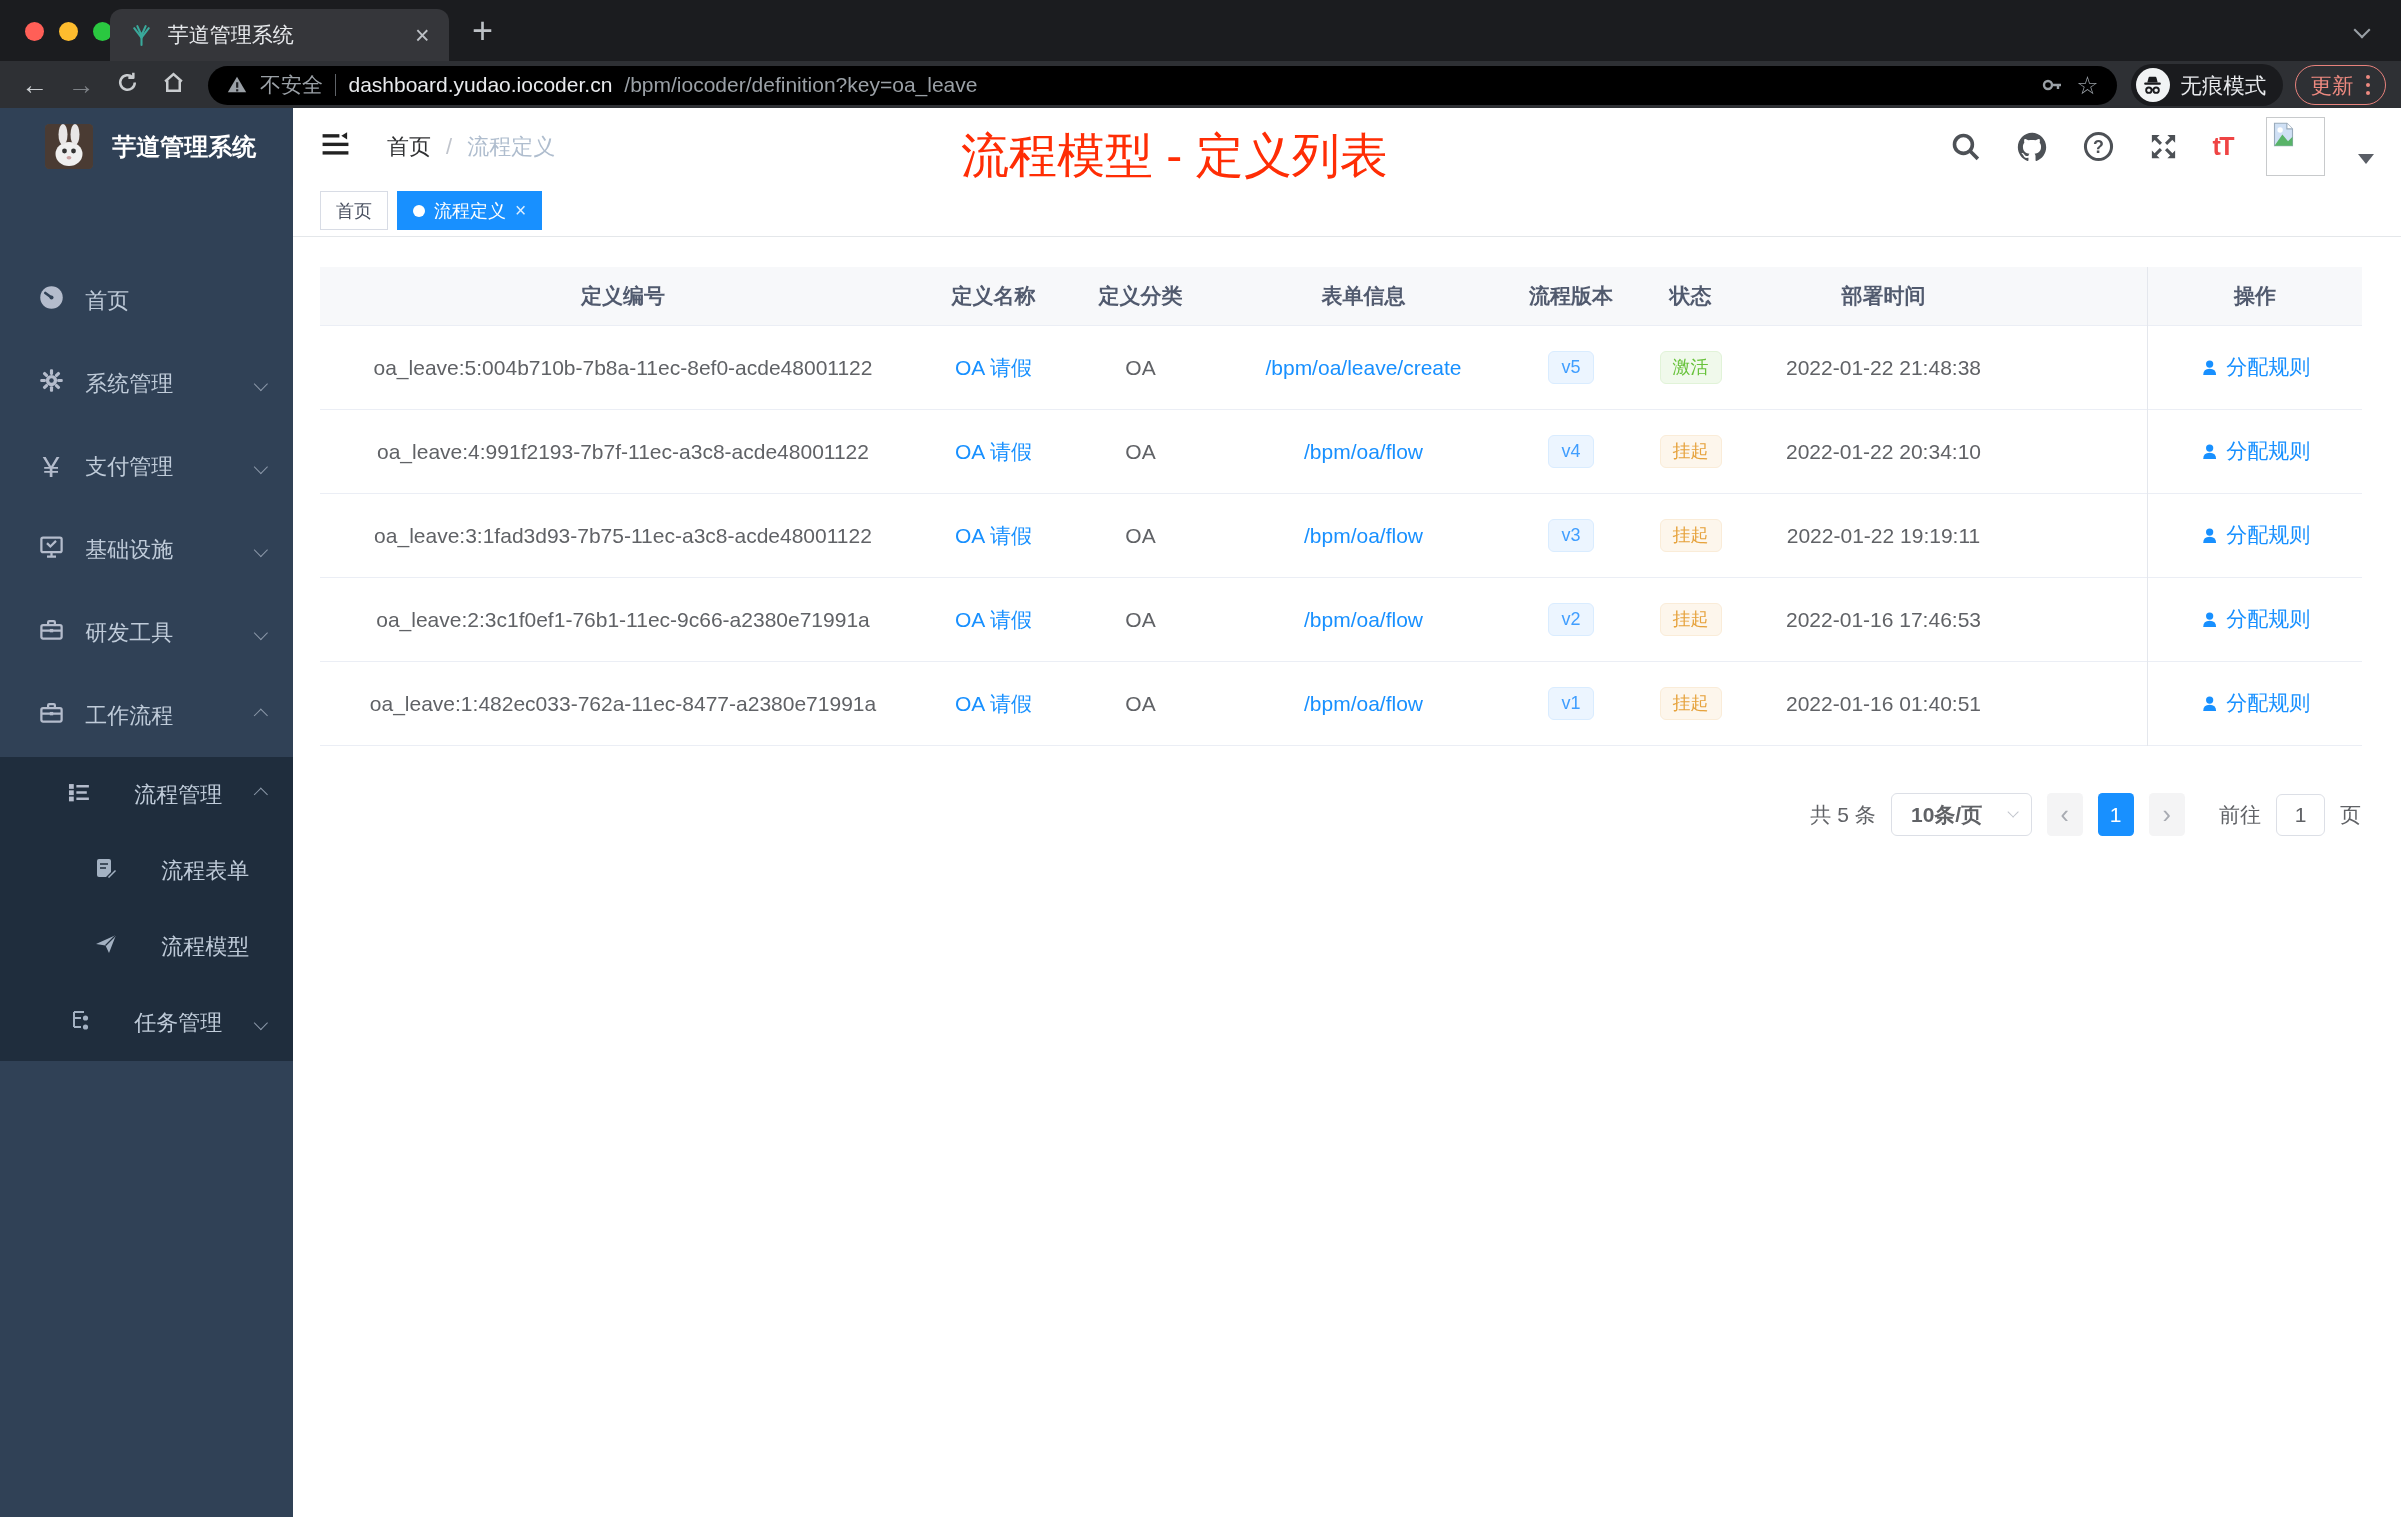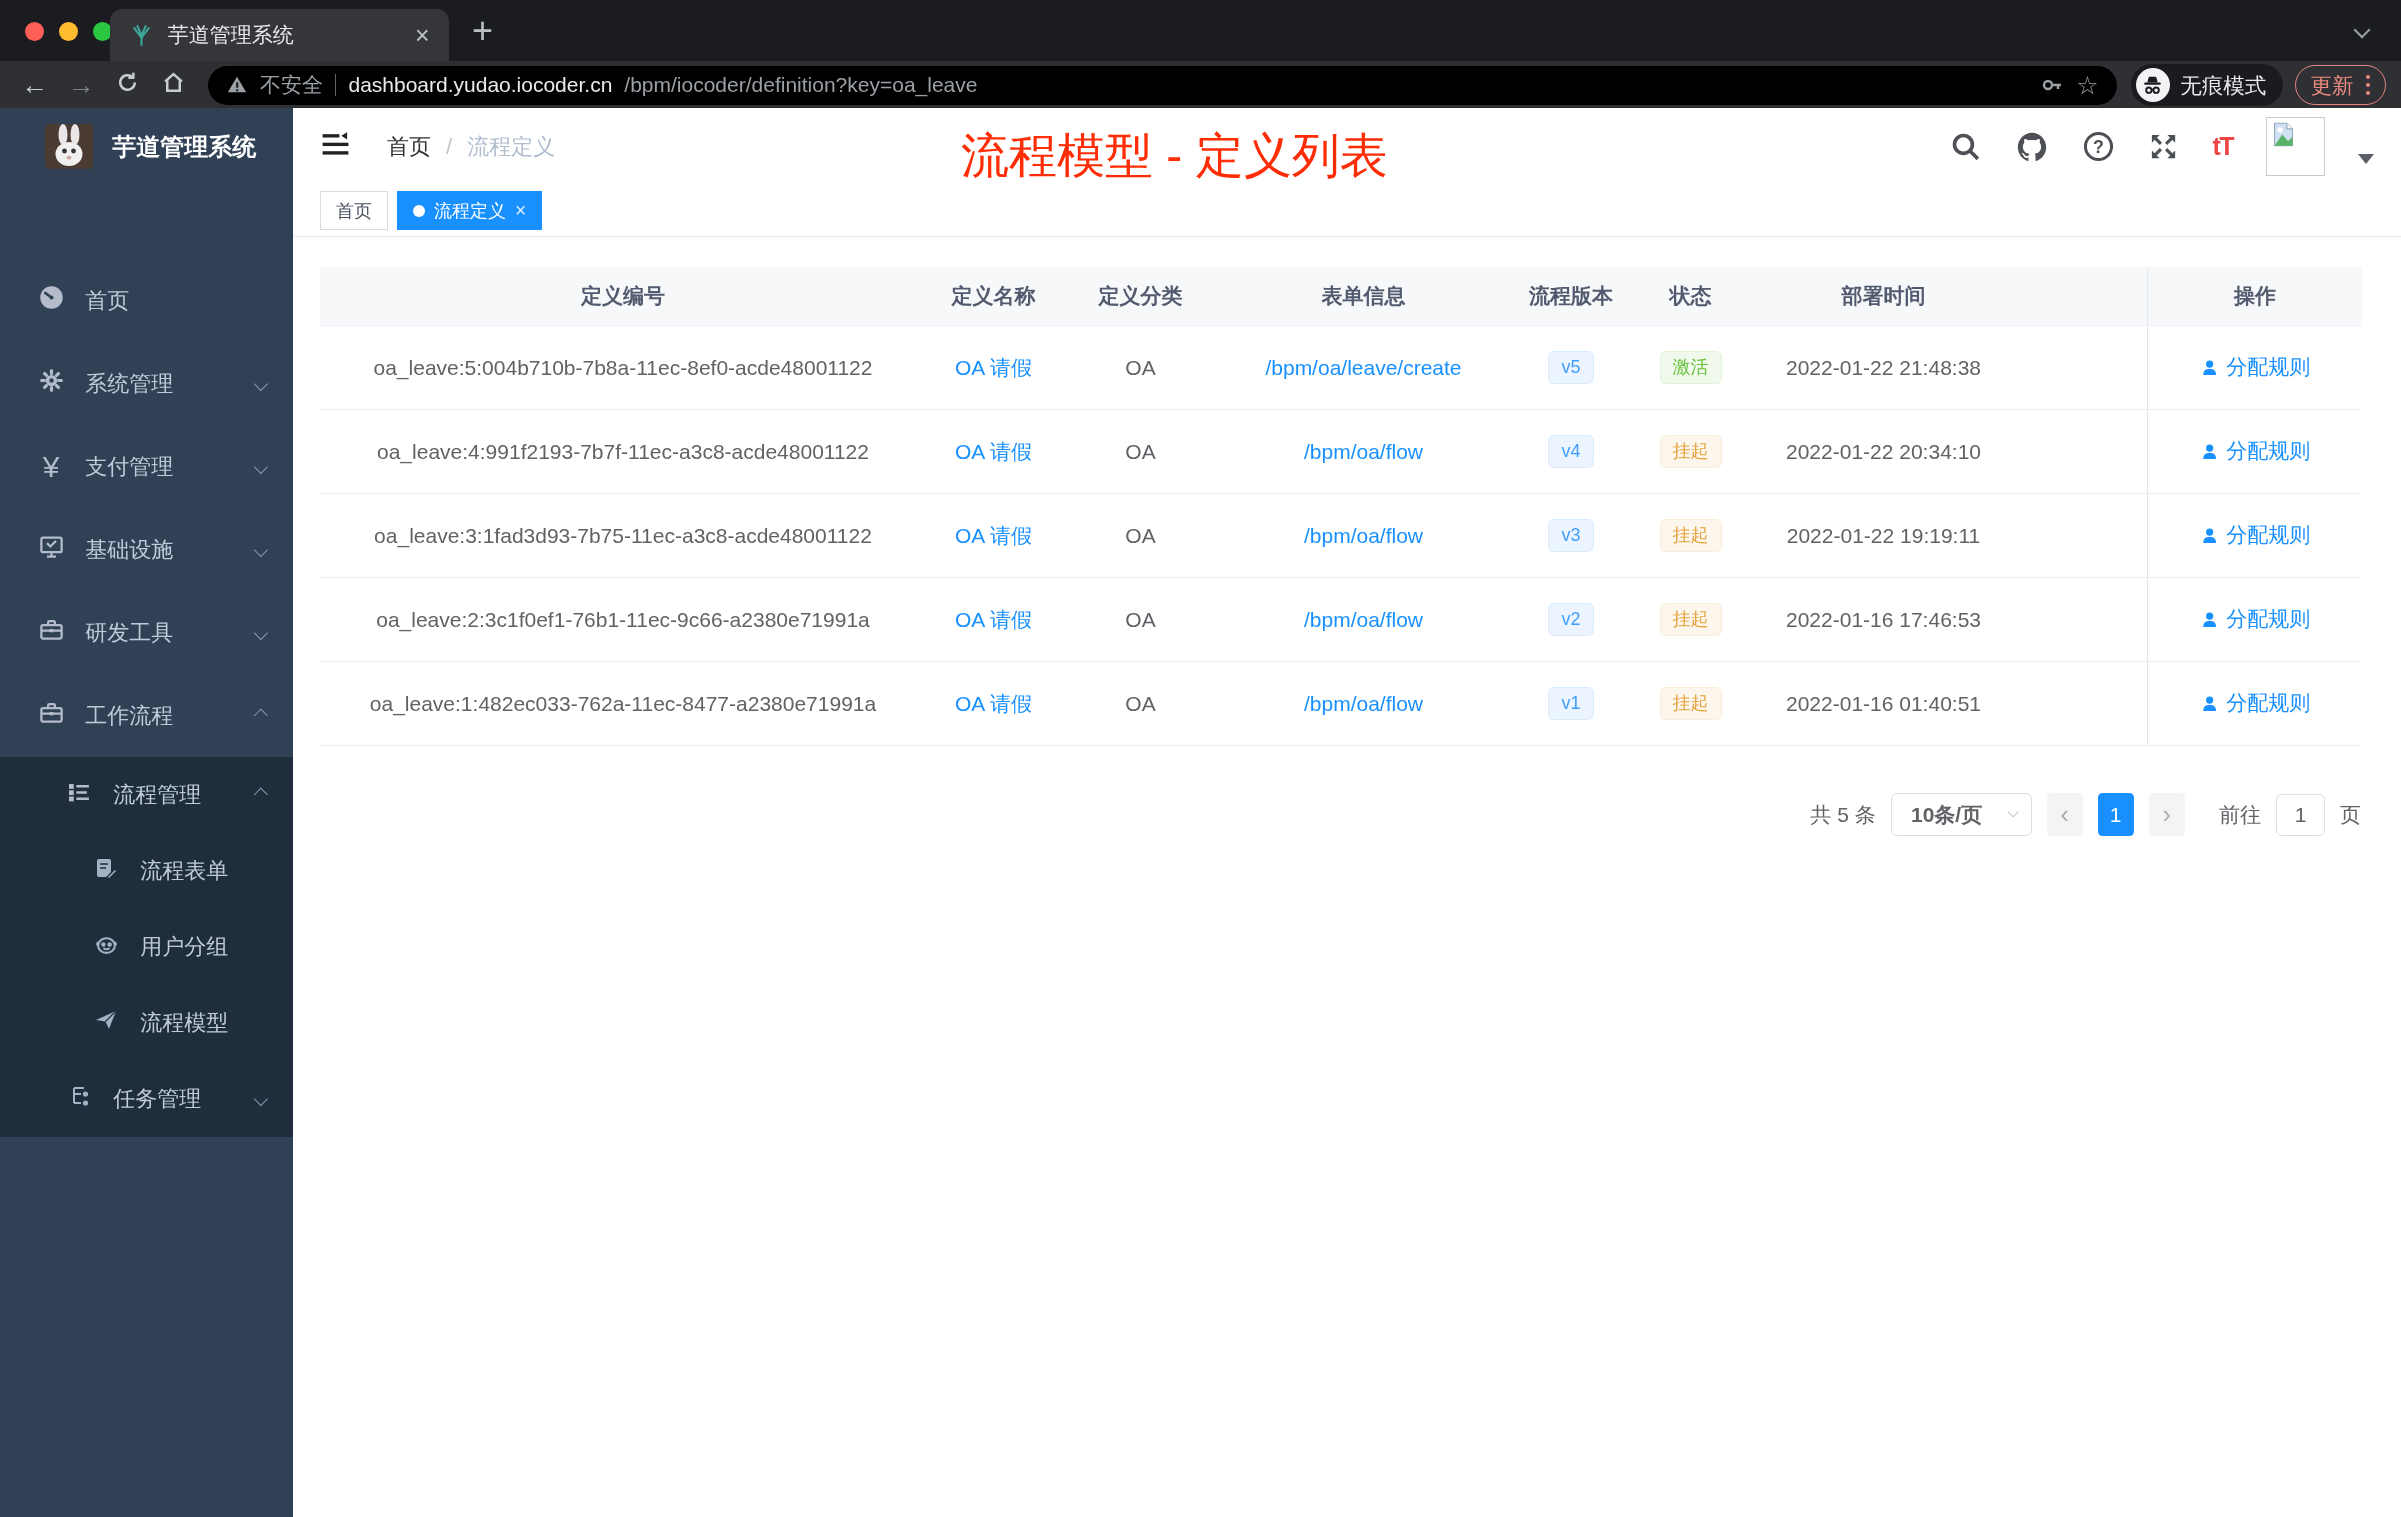--- a/index.html
+++ b/index.html
@@ -45,21 +45,21 @@
 
   
   .sidebar { position:absolute; top:0; left:0; bottom:0; width:293px; background:#304156; overflow:hidden; }
   .logo-row { height:77px; display:flex; align-items:center; padding-left:45px; gap:19.3px; }
   .logo-img { width:48px; height:45px; border-radius:4.5px; background:#5b4a3f; position:relative; overflow:hidden; flex:none;}
   .menu { margin-top:74px; }
   .m-item { height:83px; display:flex; align-items:center; color:#bfcbd9; font-size:22px; position:relative; }
   .m-item .ic { width:30px; margin-left:36px; margin-right:19.3px; text-align:center; color:#b4bccc; flex:none; }
   .m-item .chev { width:9.7px; height:9.7px; border-color:#8a97a8; border-width:1.5px; position:absolute; right:27px; }
   .submenu { background:#1f2d3d; }
-  .submenu .m-item { height:76px; }
+  .submenu .m-item { height:76px;gap:21px; }
   .m-item.lv2 .ic { margin-left:64px; }
   .m-item.lv3 .ic { margin-left:91px; }
   .app-title { color:#fff; font-size:24px; font-weight:bold; white-space:nowrap; }
 
   
   .main { position:absolute; top:0; left:293px; right:0; bottom:0; background:#fff; }
   .navbar { position:absolute; top:0; left:0; right:0; height:77px; background:#fff;
     box-shadow:0 0.7px 3px rgba(0,21,41,.08); display:flex; align-items:center; }
   .hamb { margin-left:27px; flex:none; }
   .crumb { display:flex; align-items:center; margin-left:36px; font-size:22px; }
@@ -298,32 +298,20 @@
             <svg width="24" height="24" viewBox="0 0 24 24" fill="#a3b1c2">
               <rect x="3" y="3" width="14" height="18" rx="2"></rect>
               <path d="M13 21 L21 13 L23 15 L15 23 Z" fill="#a3b1c2" stroke="#1f2d3d" stroke-width="1.4"></path>
               <path d="M6 8 H14 M6 12 H12" stroke="#1f2d3d" stroke-width="1.6"></path>
             </svg>
           </span>
           <span>流程表单</span>
         </div>
         <div class="m-item lv3">
           <span class="ic">
-            <svg width="25" height="25" viewBox="0 0 24 24" fill="none" stroke="#a3b1c2" stroke-width="2">
-              <ellipse cx="12" cy="13" rx="8" ry="7"></ellipse>
-              <circle cx="9" cy="12" r="1.2" fill="#a3b1c2"></circle>
-                <circle cx="15" cy="12" r="1.2" fill="#a3b1c2"></circle>
-              <path d="M9 15.5 Q12 17.5 15 15.5"></path>
-                <path d="M4 10 Q2.5 11 3.5 13 M20 10 Q21.5 11 20.5 13"></path>
-            </svg>
-          </span>
-          <span>用户分组</span>
-        </div>
-        <div class="m-item lv3">
-          <span class="ic">
             <svg width="24" height="24" viewBox="0 0 24 24" fill="#a3b1c2">
               <path d="M2 12 L22 3 L15 21 L11.5 13.5 Z"></path>
                 <path d="M11.5 13.5 L22 3" stroke="#1f2d3d" stroke-width="1.2"></path>
             </svg>
           </span>
           <span>流程模型</span>
         </div>
         <div class="m-item lv2">
           <span class="ic">
             <svg width="24" height="24" viewBox="0 0 24 24" fill="none" stroke="#a3b1c2" stroke-width="2">

